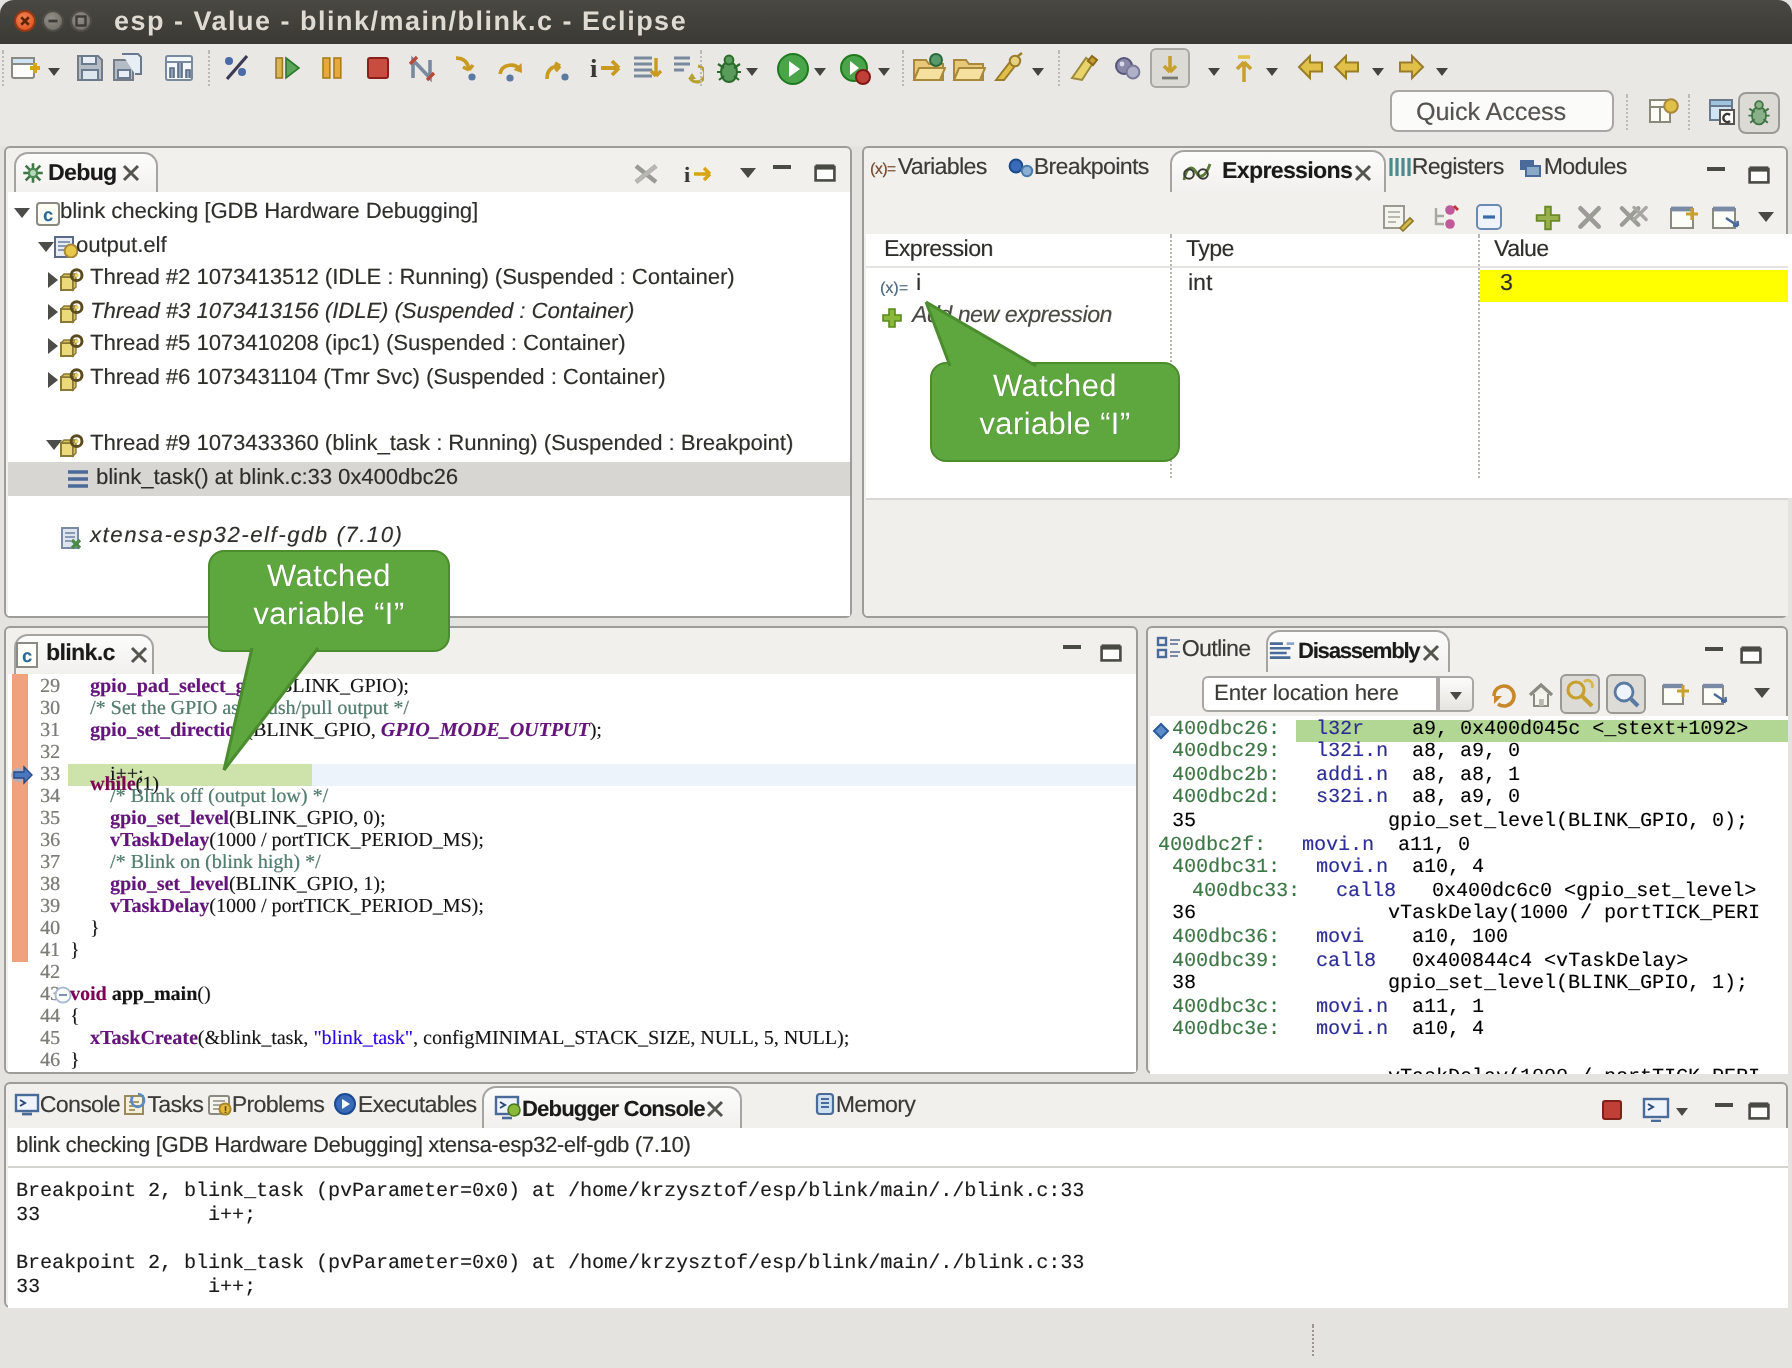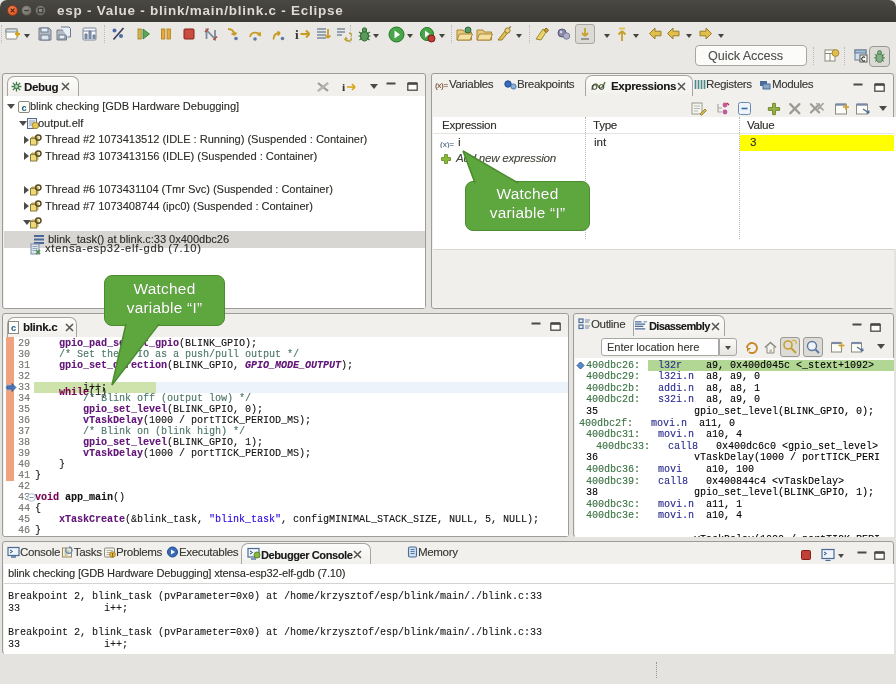--- a/index.html
+++ b/index.html
@@ -27,21 +27,21 @@
 .tab.active { background:linear-gradient(#fcfcfb,#f1f0ed); border:1px solid #a5a4a1; border-bottom:none; border-radius:7px 7px 0 0; color:#1a1a1a; }
 .minmax { position:absolute; }
 .content { position:absolute; background:#fff; }
 
 
 .trow { position:absolute; left:0; right:0; height:17px; font-size:11px; color:#2e2e2a; white-space:nowrap; letter-spacing:0px;}
 .arr-r { position:absolute; width:0; height:0; border-top:4px solid transparent; border-bottom:4px solid transparent; border-left:5px solid #4c4c48; }
 .arr-d { position:absolute; width:0; height:0; border-left:4px solid transparent; border-right:4px solid transparent; border-top:5px solid #4c4c48; }
 
 
-.code { font-family:Liberation Mono, monospace; font-size:10px; white-space:pre; }
+.code { font-family:Liberation Serif, serif; font-size:10px; white-space:pre; }
 .kw { color:#7f0055; font-weight:bold; }
 .fn { color:#67137f; font-weight:bold; }
 .cm { color:#4f7f6f; }
 .mac { color:#67137f; font-style:italic; font-weight:bold; }
 .str { color:#2a00ff; }
 .cl { position:absolute; height:11.05px; line-height:11.05px; }
 
 
 .callout { position:absolute; background:#5ea63e; border:1.5px solid #4a8c2e; border-radius:8px; color:#fff; font-size:15.5px; text-align:center; z-index:30; letter-spacing:0.2px; }
 
@@ -288,58 +288,59 @@
       <span class="abs" style="left:41px; top:2px;">Thread #2 1073413512 (IDLE : Running) (Suspended : Container)</span>
     </div>
     <div class="trow" style="top:51.8px;">
       <div class="arr-r" style="left:20px; top:4.5px;"></div>
       <svg class="abs" style="left:26px; top:2.5px;" width="12" height="12" viewBox="0 0 12 12">
           <rect x="0.5" y="4.5" width="6" height="6.5" fill="#ecd97a" stroke="#8a7a3a"></rect>
           <path d="M0.5 4.5 l1.5 -1.5 h6 l-1.5 1.5 z M6.5 4.5 l1.5 -1.5 v6.5 l-1.5 1.5 z" fill="#d8c05a" stroke="#8a7a3a" stroke-width="0.7"></path>
           <circle cx="8.3" cy="3.6" r="2.7" fill="none" stroke="#5a4a20" stroke-width="1.5"></circle>
           <circle cx="8.3" cy="3.6" r="1" fill="#e8d46a"></circle>
         </svg>
-      <span class="abs" style="left:41px; top:2px;">Thread #3 1073413156 (IDLE) (Suspended : Container)</span>
+      <span class="abs" style="left:41px; top:2px;font-style:italic;">Thread #3 1073413156 (IDLE) (Suspended : Container)</span>
+    </div>
+    <div class="trow" style="top:68.4px;">
+      <div class="arr-r" style="left:20px; top:4.5px;"></div>
+      <svg class="abs" style="left:26px; top:2.5px;" width="12" height="12" viewBox="0 0 12 12">
+          <rect x="0.5" y="4.5" width="6" height="6.5" fill="#ecd97a" stroke="#8a7a3a"></rect>
+          <path d="M0.5 4.5 l1.5 -1.5 h6 l-1.5 1.5 z M6.5 4.5 l1.5 -1.5 v6.5 l-1.5 1.5 z" fill="#d8c05a" stroke="#8a7a3a" stroke-width="0.7"></path>
+          <circle cx="8.3" cy="3.6" r="2.7" fill="none" stroke="#5a4a20" stroke-width="1.5"></circle>
+          <circle cx="8.3" cy="3.6" r="1" fill="#e8d46a"></circle>
+        </svg>
+      <span class="abs" style="left:41px; top:2px;">Thread #5 1073410208 (ipc1) (Suspended : Container)</span>
     </div>
     <div class="trow" style="top:85px;">
       <div class="arr-r" style="left:20px; top:4.5px;"></div>
       <svg class="abs" style="left:26px; top:2.5px;" width="12" height="12" viewBox="0 0 12 12">
           <rect x="0.5" y="4.5" width="6" height="6.5" fill="#ecd97a" stroke="#8a7a3a"></rect>
           <path d="M0.5 4.5 l1.5 -1.5 h6 l-1.5 1.5 z M6.5 4.5 l1.5 -1.5 v6.5 l-1.5 1.5 z" fill="#d8c05a" stroke="#8a7a3a" stroke-width="0.7"></path>
           <circle cx="8.3" cy="3.6" r="2.7" fill="none" stroke="#5a4a20" stroke-width="1.5"></circle>
           <circle cx="8.3" cy="3.6" r="1" fill="#e8d46a"></circle>
         </svg>
       <span class="abs" style="left:41px; top:2px;">Thread #6 1073431104 (Tmr Svc) (Suspended : Container)</span>
     </div>
-    <div class="trow" style="top:101.6px;">
-      <div class="arr-r" style="left:20px; top:4.5px;"></div>
-      <svg class="abs" style="left:26px; top:2.5px;" width="12" height="12" viewBox="0 0 12 12">
-          <rect x="0.5" y="4.5" width="6" height="6.5" fill="#ecd97a" stroke="#8a7a3a"></rect>
-          <path d="M0.5 4.5 l1.5 -1.5 h6 l-1.5 1.5 z M6.5 4.5 l1.5 -1.5 v6.5 l-1.5 1.5 z" fill="#d8c05a" stroke="#8a7a3a" stroke-width="0.7"></path>
-          <circle cx="8.3" cy="3.6" r="2.7" fill="none" stroke="#5a4a20" stroke-width="1.5"></circle>
-          <circle cx="8.3" cy="3.6" r="1" fill="#e8d46a"></circle>
-        </svg>
-      <span class="abs" style="left:41px; top:2px;">Thread #7 1073408744 (ipc0) (Suspended : Container)</span>
-    </div>
     <div class="trow" style="top:118.2px;">
       <div class="arr-d" style="left:19px; top:6px;"></div>
       <svg class="abs" style="left:26px; top:2.5px;" width="12" height="12" viewBox="0 0 12 12">
           <rect x="0.5" y="4.5" width="6" height="6.5" fill="#ecd97a" stroke="#8a7a3a"></rect>
           <path d="M0.5 4.5 l1.5 -1.5 h6 l-1.5 1.5 z M6.5 4.5 l1.5 -1.5 v6.5 l-1.5 1.5 z" fill="#d8c05a" stroke="#8a7a3a" stroke-width="0.7"></path>
           <circle cx="8.3" cy="3.6" r="2.7" fill="none" stroke="#5a4a20" stroke-width="1.5"></circle>
           <circle cx="8.3" cy="3.6" r="1" fill="#e8d46a"></circle>
         </svg>
+      <span class="abs" style="left:41px; top:2px;">Thread #9 1073433360 (blink_task : Running) (Suspended : Breakpoint)</span>
     </div>
     <div class="trow" style="top:134.8px; background:#d8d6d3;">
       <svg class="abs" style="left:29px; top:3px;" width="12" height="11" viewBox="0 0 12 11">
           <path d="M1 2 h10 M1 5.5 h10 M1 9 h10" stroke="#4a6a9a" stroke-width="1.8"></path>
         </svg>
       <span class="abs" style="left:44px; top:2px;">blink_task() at blink.c:33 0x400dbc26</span>
     </div>
-    <div class="trow" style="top:144px;">
+    <div class="trow" style="top:164px;font-style:italic;">
       <svg class="abs" style="left:26px; top:2.5px;" width="12" height="12" viewBox="0 0 12 12">
           <rect x="1" y="1" width="8" height="10" fill="#dde5ef" stroke="#7a8aa4"></rect>
           <path d="M2.5 3.5 h5 M2.5 5.5 h5 M2.5 7.5 h3" stroke="#8a9ab4" stroke-width="0.9"></path>
           <path d="M6 7 l4 4 M10 7 l-4 4" stroke="#4a8a4a" stroke-width="1.6"></path>
         </svg>
       <span class="abs" style="left:41px; top:2px; letter-spacing:0.8px;">xtensa-esp32-elf-gdb (7.10)</span>
     </div>
   </div>
 </div>
 

